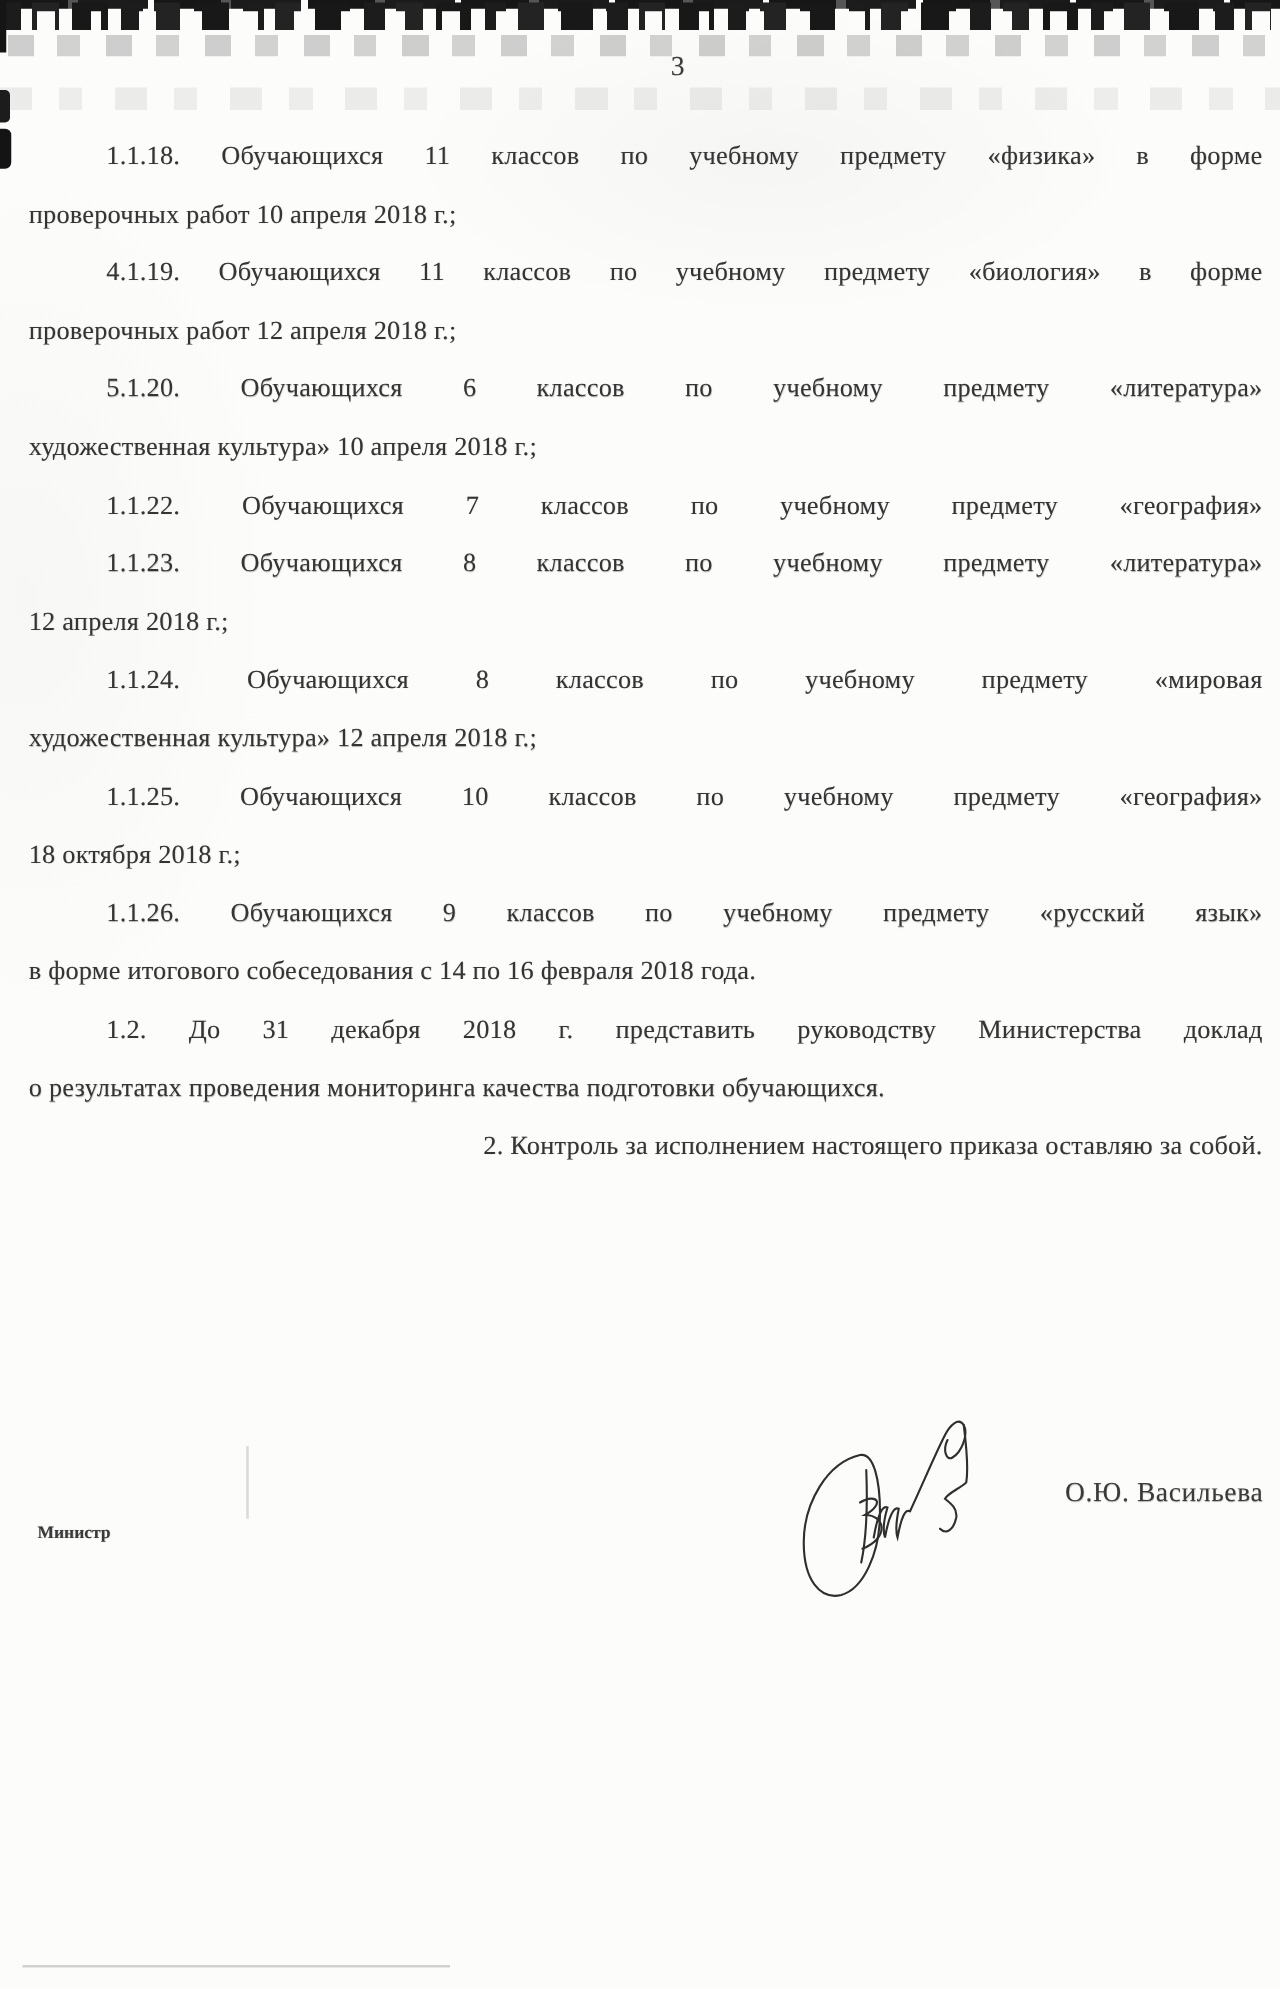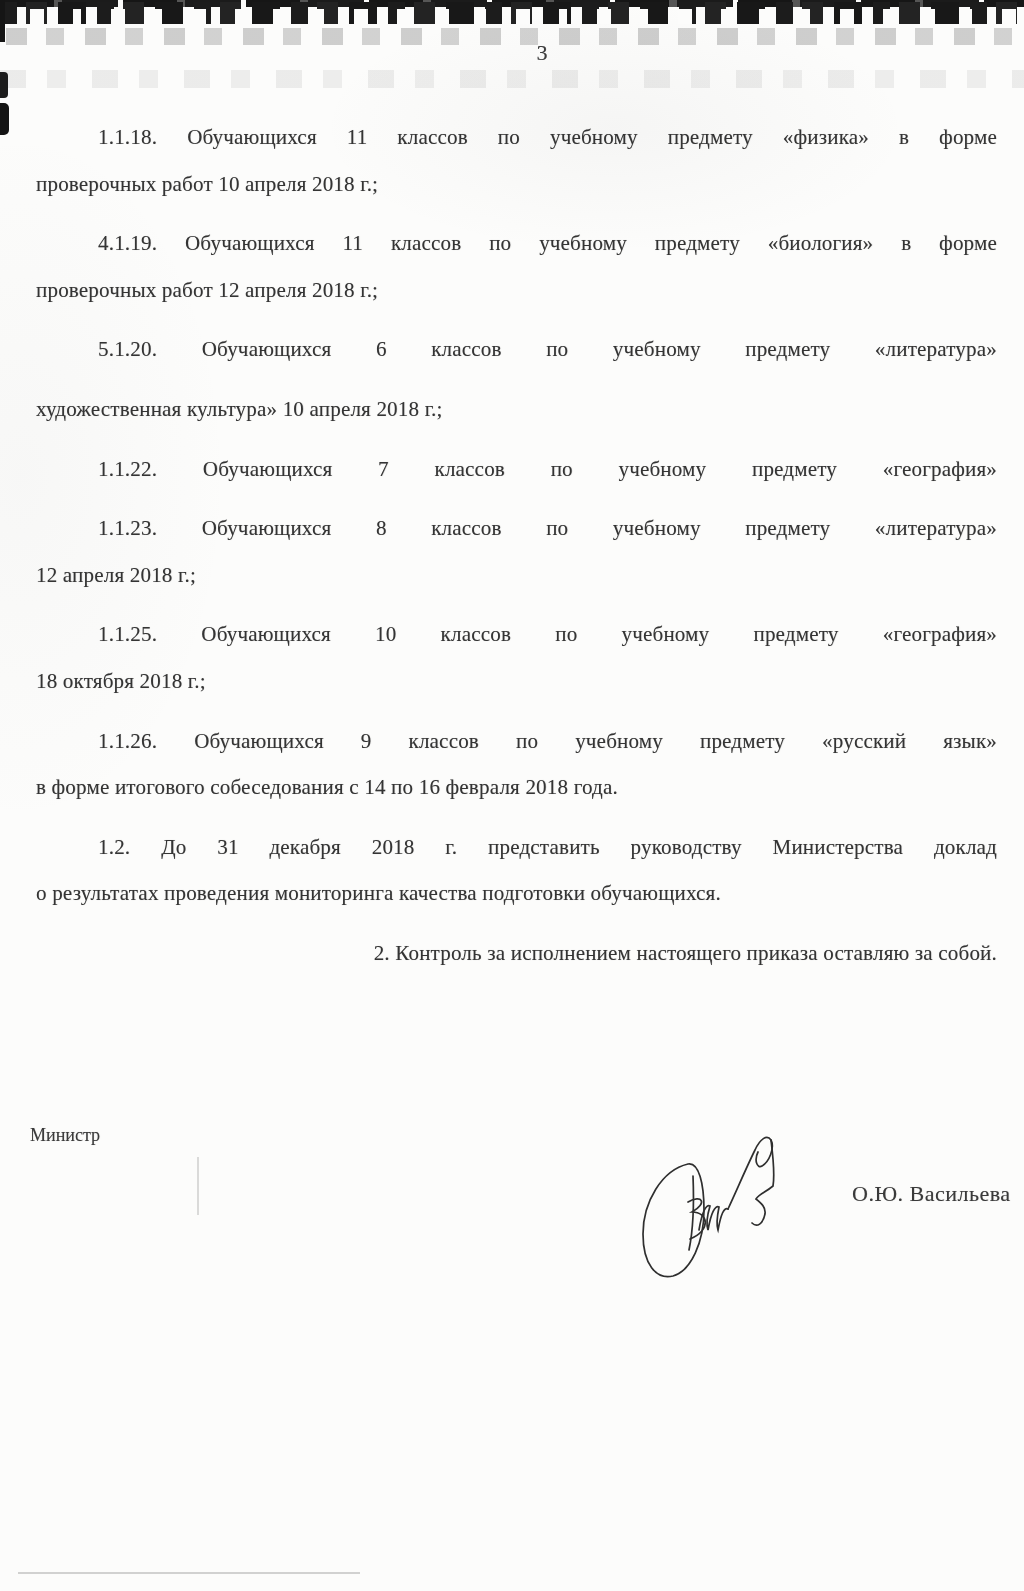--- a/index.html
+++ b/index.html
@@ -52,28 +52,29 @@
     position:absolute;top:40px;left:0;width:100%;
     text-align:center;font-size:22px;color:#3d3d3d;
     transform:translateX(30px);
     text-shadow:.3px .3px .6px rgba(70,70,70,.45);
   }
   .doc-body{
     position:absolute;left:23px;top:101px;width:987px;
     font-size:21px;letter-spacing:.2px;color:#343434;
     text-shadow:.3px .3px .7px rgba(70,70,70,.40);
   }
-  .para{margin:13px;padding:0;}
+  .para{margin:0;padding:0;}
   .line{height:46.6px;line-height:46.6px;}
   .ind{text-indent:62px;text-align:right;}
   .jl{text-align:justify;text-align-last:justify;}
   .sig-row{position:absolute;left:0;top:0;width:100%;}
   .sig-title{
-    position:absolute;left:30px;top:1125px;font-size:18px;color:#3a3a3a;
+    position:absolute;left:30px;top:1219px;font-size:14px;color:#3a3a3a;
     text-shadow:.3px .3px .7px rgba(70,70,70,.40);
+    font-weight:bold;
   }
   .sig-name{
     position:absolute;left:852px;top:1181px;font-size:22px;color:#3a3a3a;
     letter-spacing:.5px;text-shadow:.3px .3px .7px rgba(70,70,70,.40);
   }
   .sig-svg{position:absolute;left:596px;top:1106px;width:228px;height:188px;}
   .footer-note{
     position:absolute;left:20px;top:1629px;font-size:14px;color:#4e4e4e;
     letter-spacing:.3px;text-shadow:.2px .2px .5px rgba(90,90,90,.4);
   }
@@ -114,20 +115,24 @@
         <div class="line">художественная культура» 10 апреля 2018 г.;</div>
       </div>
       <div class="para">
         <div class="line ind jl">1.1.22. Обучающихся 7 классов по учебному предмету «география»</div>
       </div>
       <div class="para">
         <div class="line ind jl">1.1.23. Обучающихся 8 классов по учебному предмету «литература»</div>
         <div class="line">12 апреля 2018 г.;</div>
       </div>
       <div class="para">
+        <div class="line ind jl">1.1.24. Обучающихся 8 классов по учебному предмету «мировая</div>
+        <div class="line">художественная культура» 12 апреля 2018 г.;</div>
+      </div>
+      <div class="para">
         <div class="line ind jl">1.1.25. Обучающихся 10 классов по учебному предмету «география»</div>
         <div class="line">18 октября 2018 г.;</div>
       </div>
       <div class="para">
         <div class="line ind jl">1.1.26. Обучающихся 9 классов по учебному предмету «русский язык»</div>
         <div class="line">в форме итогового собеседования с 14 по 16 февраля 2018 года.</div>
       </div>
       <div class="para">
         <div class="line ind jl">1.2. До 31 декабря 2018 г. представить руководству Министерства доклад</div>
         <div class="line">о результатах проведения мониторинга качества подготовки обучающихся.</div>

